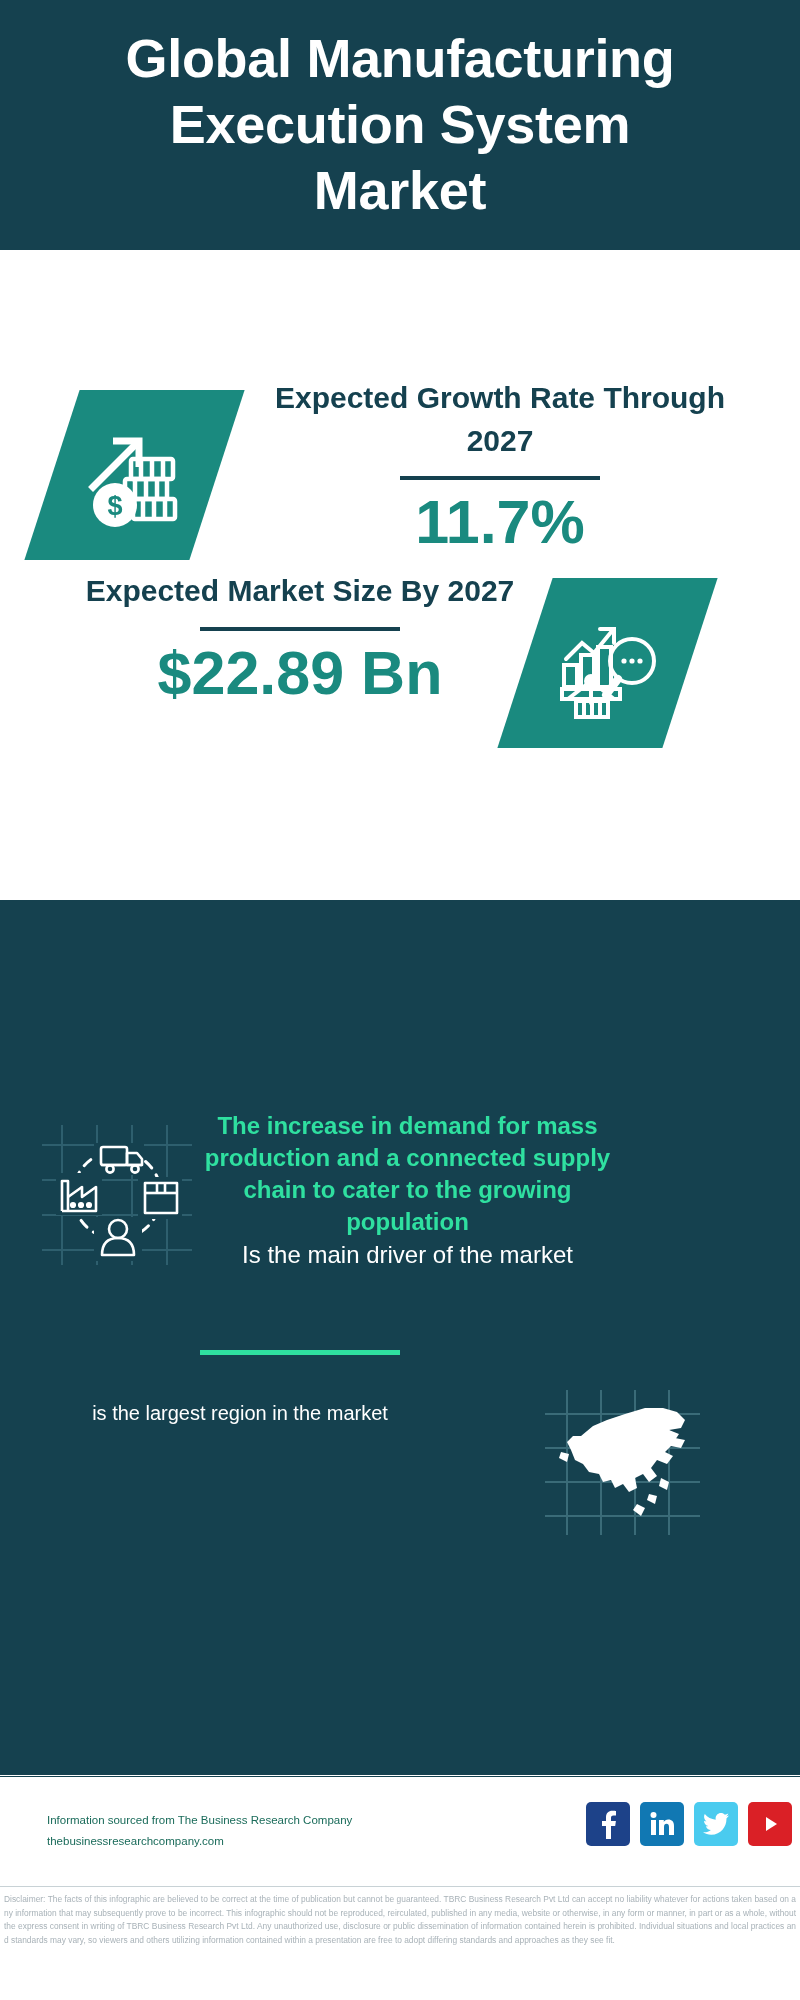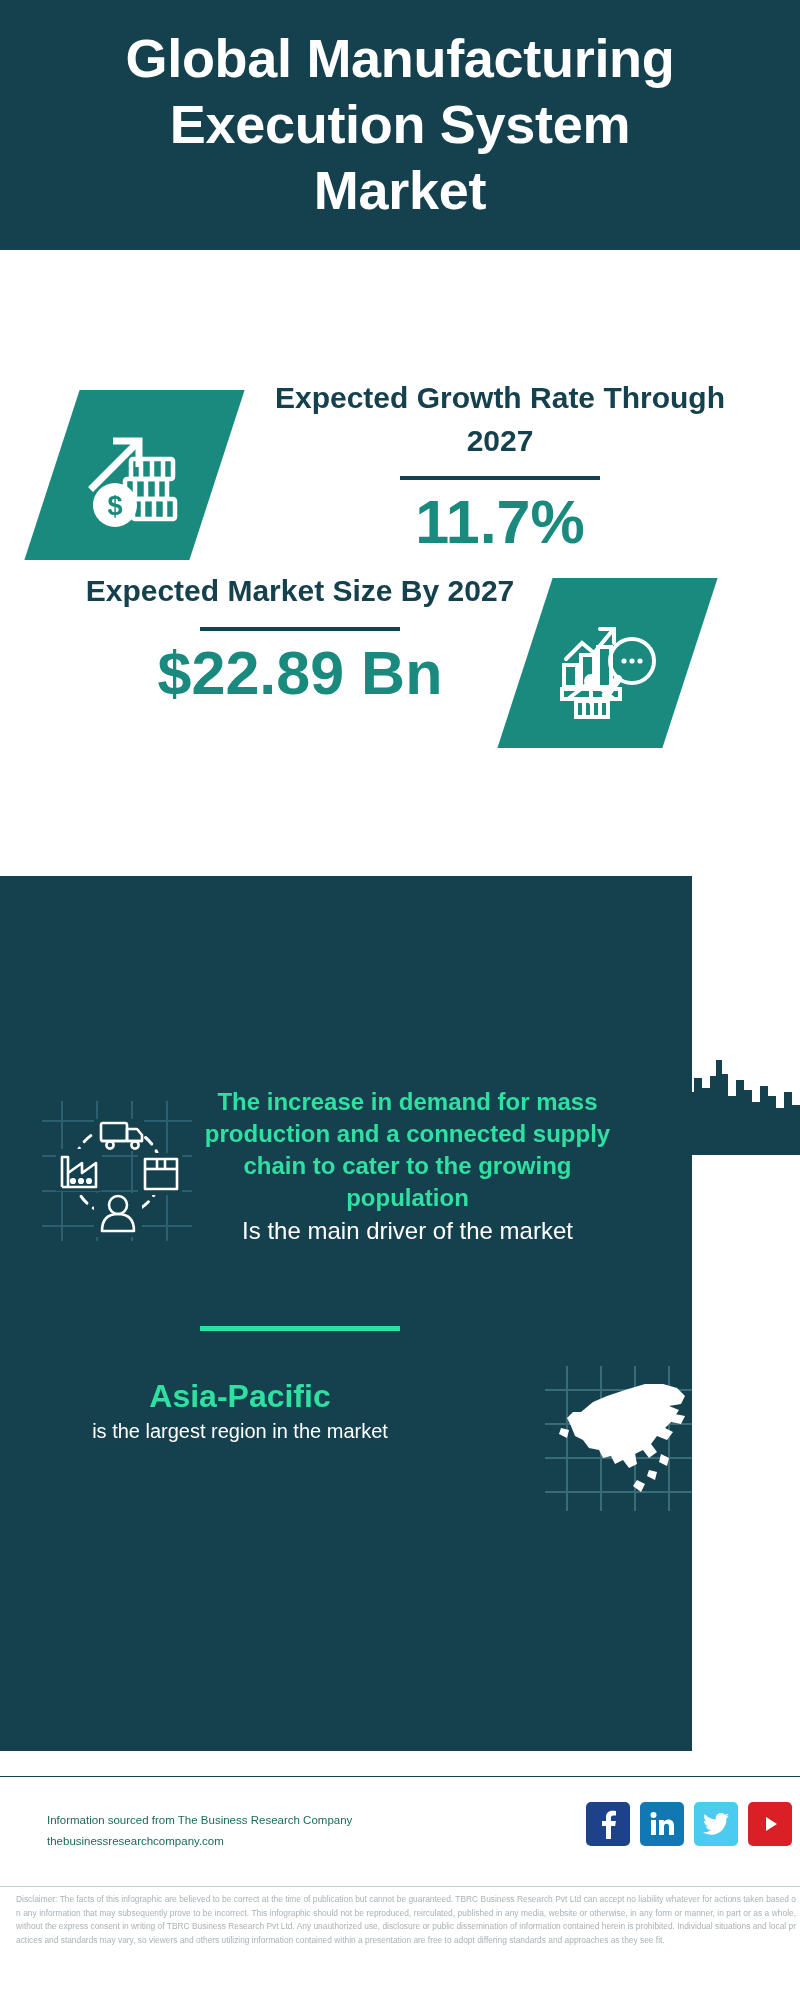--- a/index.html
+++ b/index.html
@@ -57,21 +57,21 @@
   
   .stat2 { position:absolute; left:0; top:320px; width:746px; height:250px; }
   .stat2 .stat-text { left:70px; top:0px; width:460px; }
 
   
   .skyline { position:absolute; left:0; bottom:0; width:800px; height:125px; }
   .skyline svg { display:block; width:800px; height:125px; }
 
   
   .dark-zone {
-    position:absolute; left:0; top:876px; width:692px; height:875px;
+    position:absolute; left:0; top:900px; width:800px; height:875px;
     background:#15414F; overflow:hidden;
   }
 
   .driver-sec { position:absolute; left:0; top:210px; width:800px; }
   .driver-text {
     position:absolute; left:195px; top:0px; width:425px; text-align:center;
   }
   .driver-main {
     color:#2FE0A0; font-size:24px; font-weight:bold; line-height:1.34;
   }
@@ -111,21 +111,21 @@
   }
   .s-fb { background:#1D4289; }
   .s-li { background:#1178B3; }
   .s-tw { background:#4ACBEF; }
   .s-yt { background:#DA2026; }
 
   
   .disclaimer {
     position:absolute; left:0; top:1886px; width:800px; height:114px;
     background:#ffffff; border-top:1px solid #c8d2d6;
-    padding:6px 4px 0 16px;
+    padding:6px 4px 0 4px;
   }
   .disclaimer p {
     color:#a8b2b8; font-size:8.4px; line-height:1.62;
     text-align:justify; word-break:break-all;
     font-family:"Liberation Sans", sans-serif;
   }
 </style>
 </head>
 <body>
 
@@ -267,21 +267,20 @@
       </div>
       <div class="driver-text">
         <span class="driver-main">The increase in demand for mass production and a connected supply chain to cater to the growing population</span>
         <div class="driver-sub">Is the main driver of the market</div>
       </div>
       <div class="divider-green"></div>
     </div>
 
     <div class="region-sec">
       <div class="region-text">
-        <div class="region-name">Asia-Pacific</div>
         <div class="region-desc">is the largest region in the market</div>
       </div>
       <div class="map-icon">
         <svg width="155" height="145" viewBox="0 0 155 145">
           <g stroke="#3A6B78" stroke-width="2" fill="none">
             <line x1="0" y1="24" x2="155" y2="24"></line>
             <line x1="0" y1="58" x2="155" y2="58"></line>
             <line x1="0" y1="92" x2="155" y2="92"></line>
             <line x1="0" y1="126" x2="155" y2="126"></line>
             <line x1="22" y1="0" x2="22" y2="145"></line>

